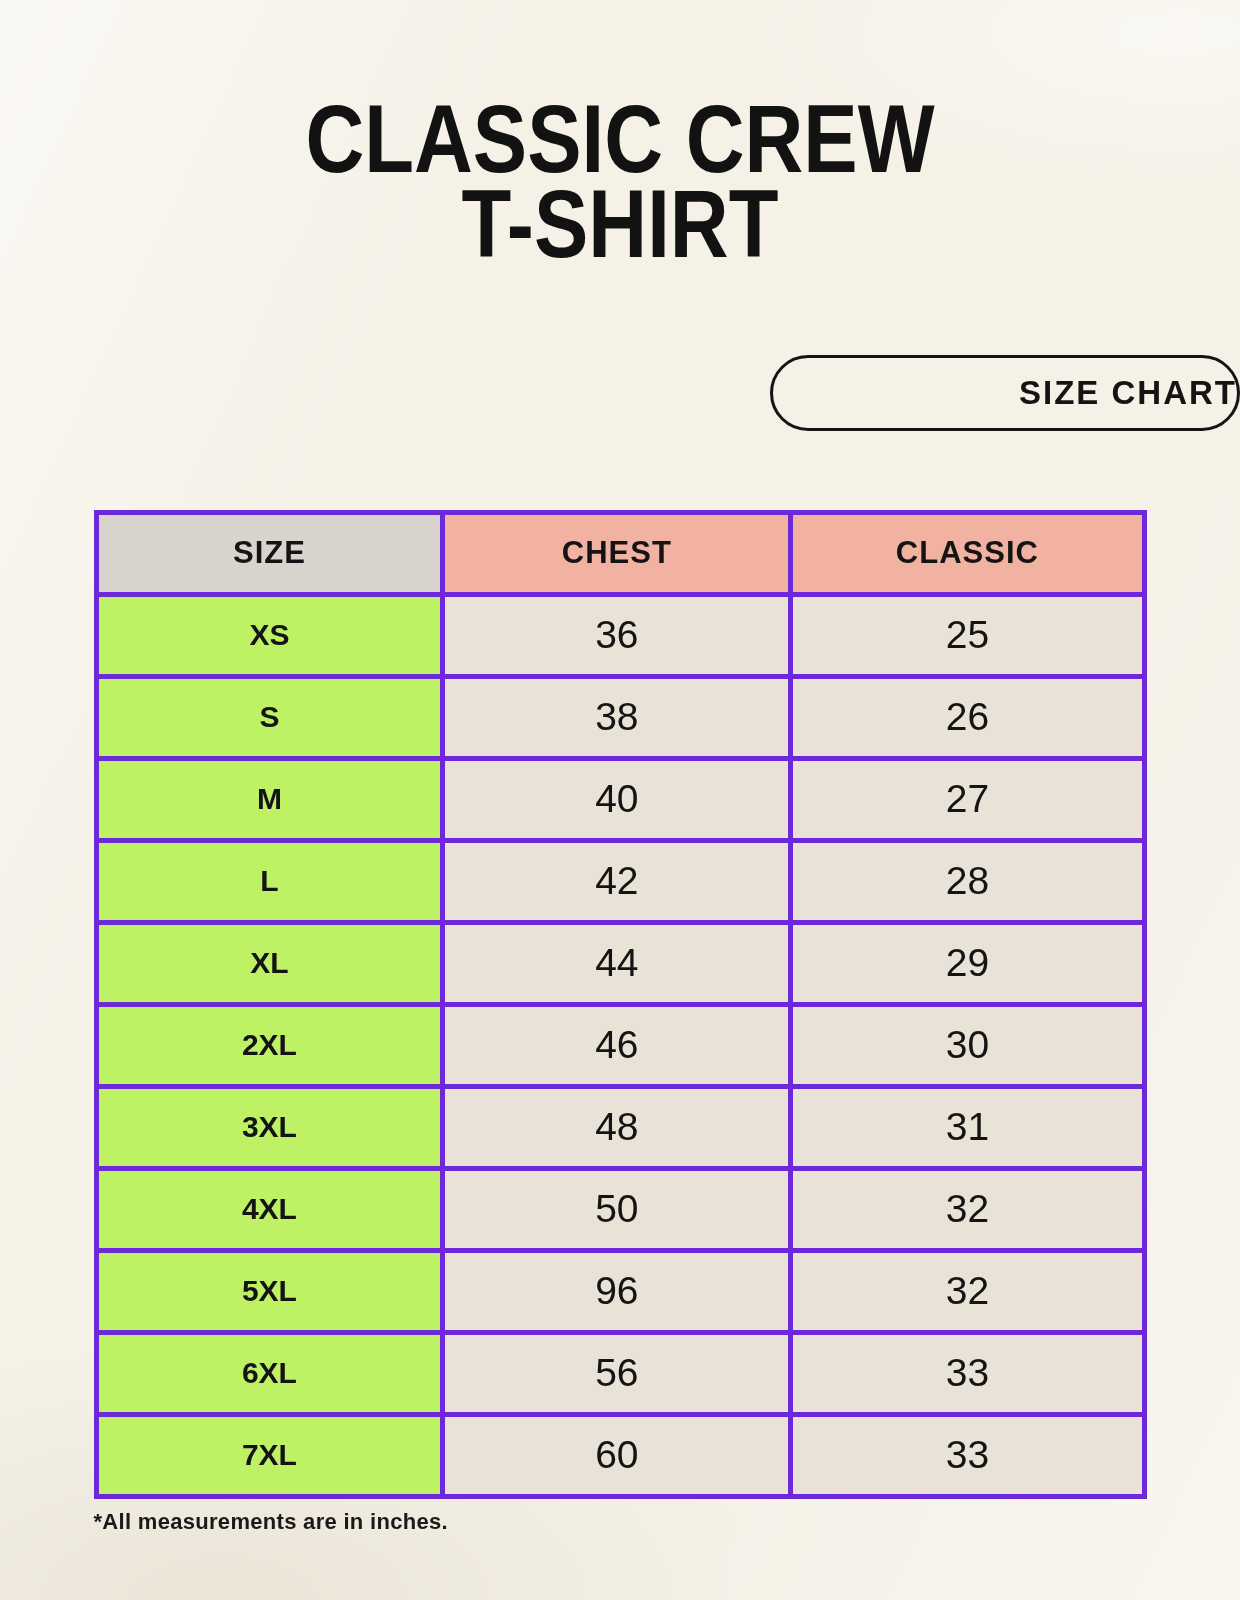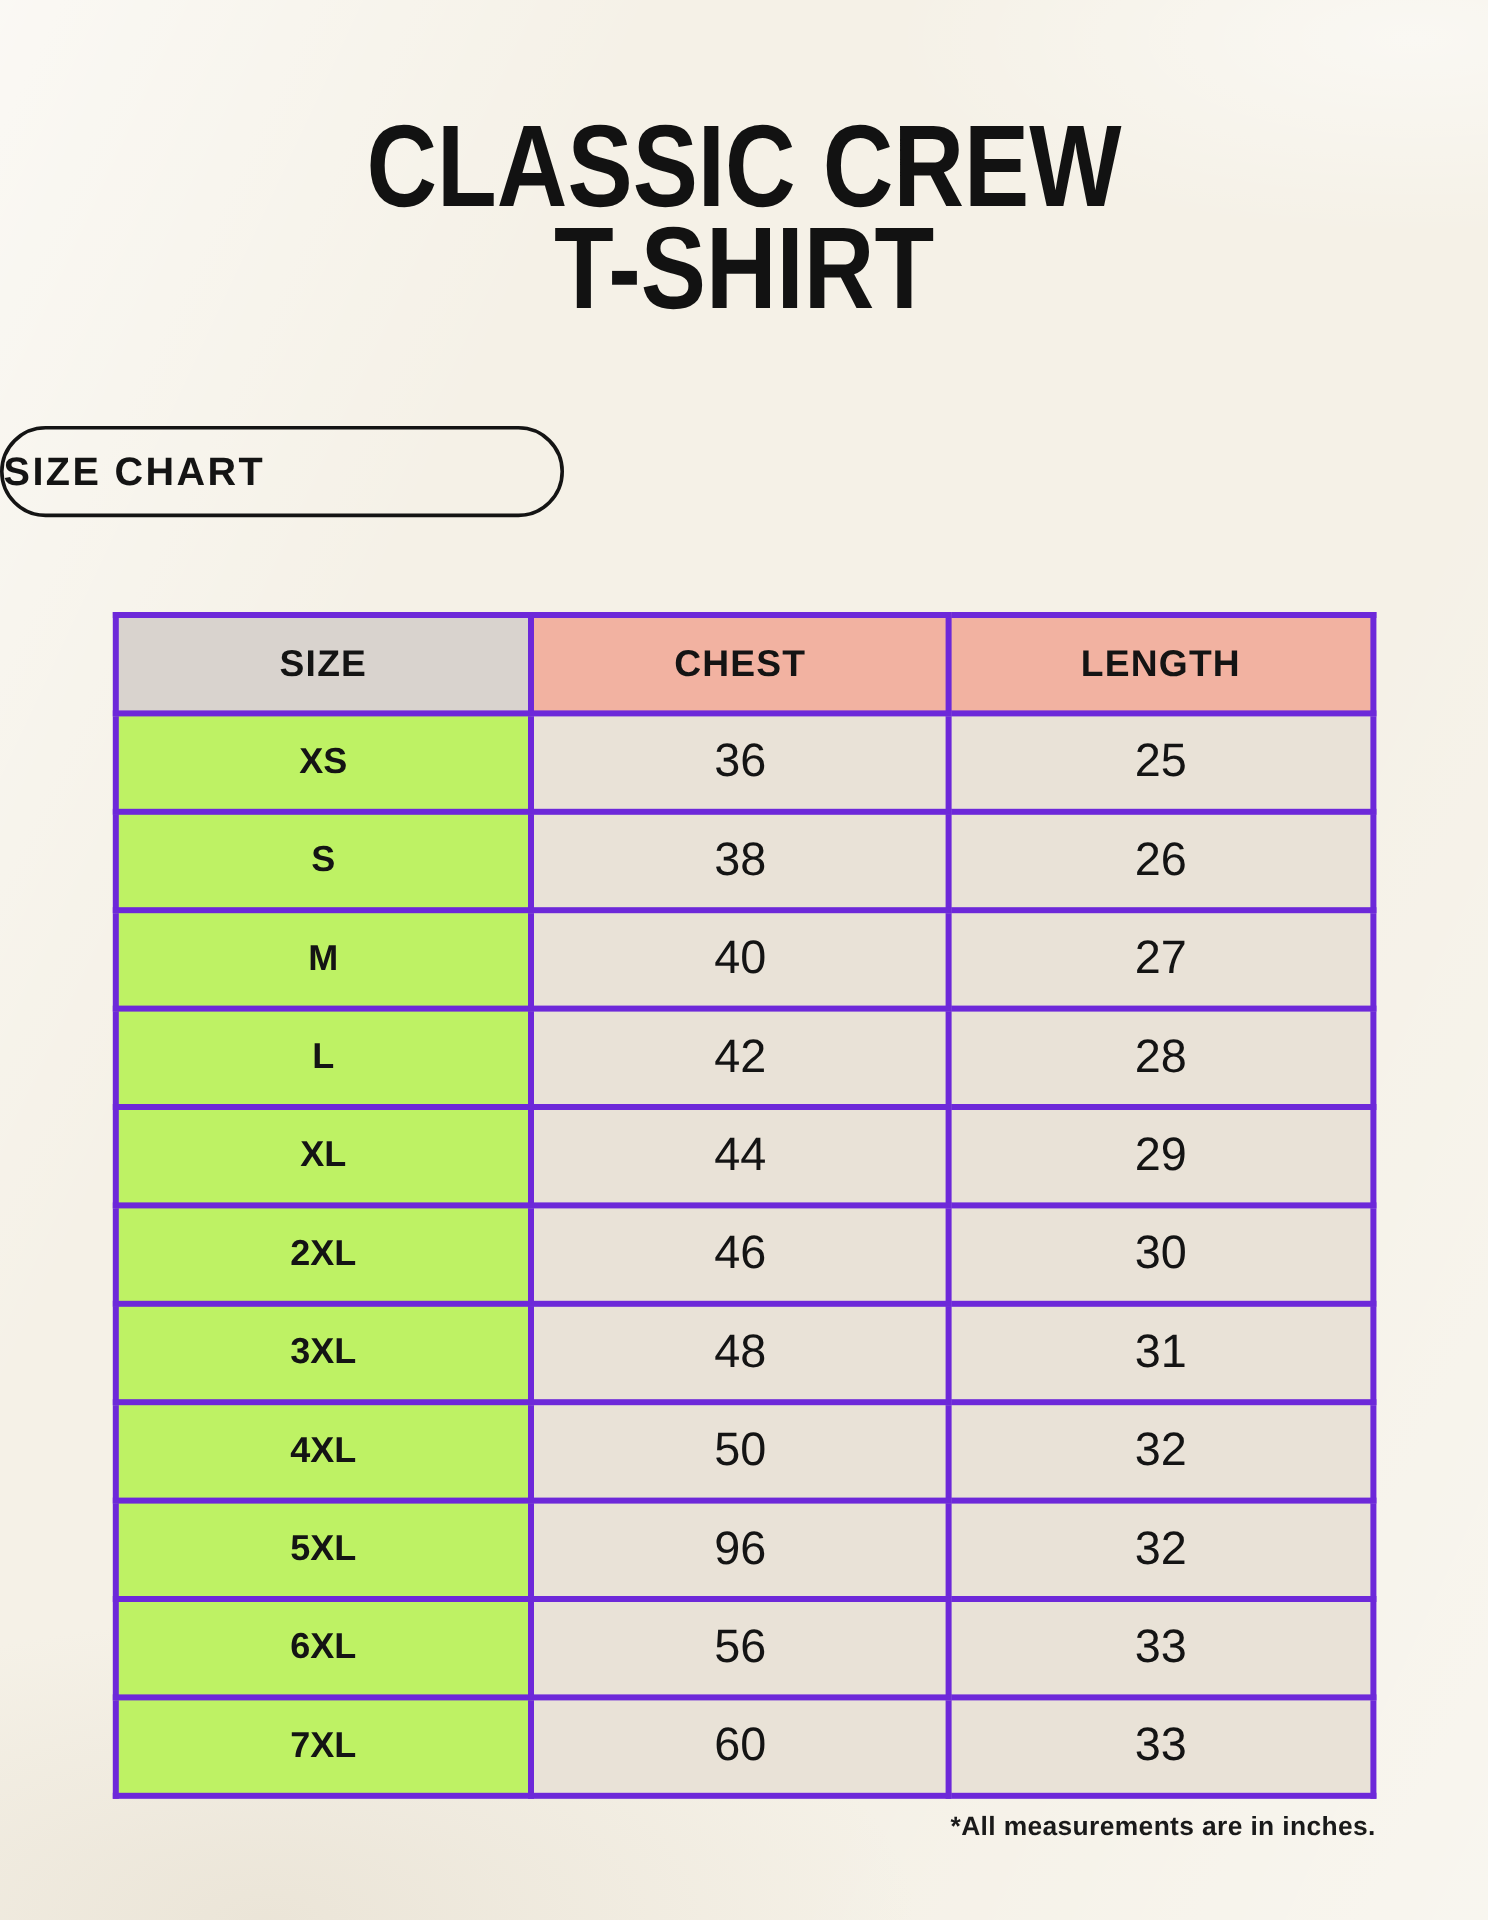--- a/index.html
+++ b/index.html
@@ -32,21 +32,21 @@
     line-height: 0.88;
     font-weight: 700;
     letter-spacing: 0px;
     transform: scaleX(0.84);
     transform-origin: 50% 0;
     color: #121212;
   }
   .title .line { display: block; }
   .badge-wrap {
     margin-top: 88px;
-    text-align: left;
+    text-align: right;
   }
   .badge {
     display: inline-block;
     box-sizing: border-box;
     width: 470px;
     height: 76px;
     line-height: 70px;
     border: 3px solid #141414;
     border-radius: 40px;
     font-size: 33px;
@@ -84,21 +84,20 @@
     font-weight: 700;
   }
   .size-table tbody td {
     background: #e9e2d7;
     font-size: 39px;
     font-weight: 400;
   }
   .footnote {
     width: 1053px;
     margin: 10px auto 0 auto;
-    text-align: right;
     font-size: 22px;
     font-weight: 700;
     letter-spacing: 0.3px;
     color: #1a1a1a;
   }
 </style>
 </head>
 <body>
 
 <div class="page">
@@ -115,21 +114,21 @@
   <table class="size-table">
     <colgroup>
       <col class="col-1">
         <col class="col-2">
         <col class="col-3">
     </colgroup>
     <thead>
       <tr>
         <th class="size-col-bg">SIZE</th>
         <th class="accent-bg">CHEST</th>
-        <th class="accent-bg">LENGTH</th>
+        <th class="accent-bg">CLASSIC</th>
       </tr>
     </thead>
     <tbody>
         <tr>
           <th>XS</th>
           <td>36</td>
           <td>25</td>
         </tr>
         <tr>
           <th>S</th>

